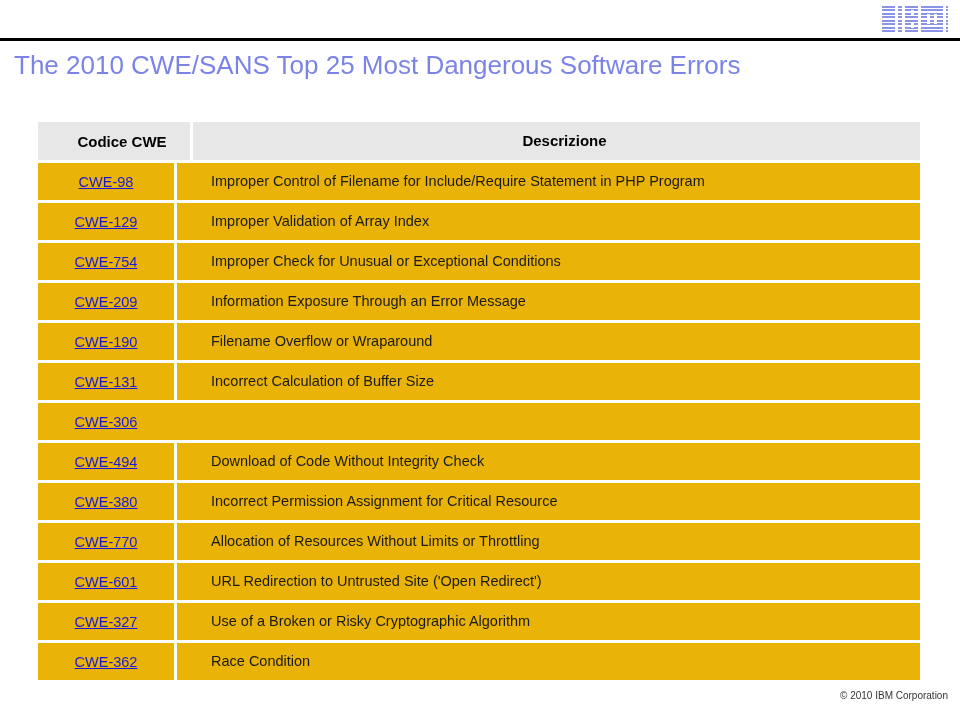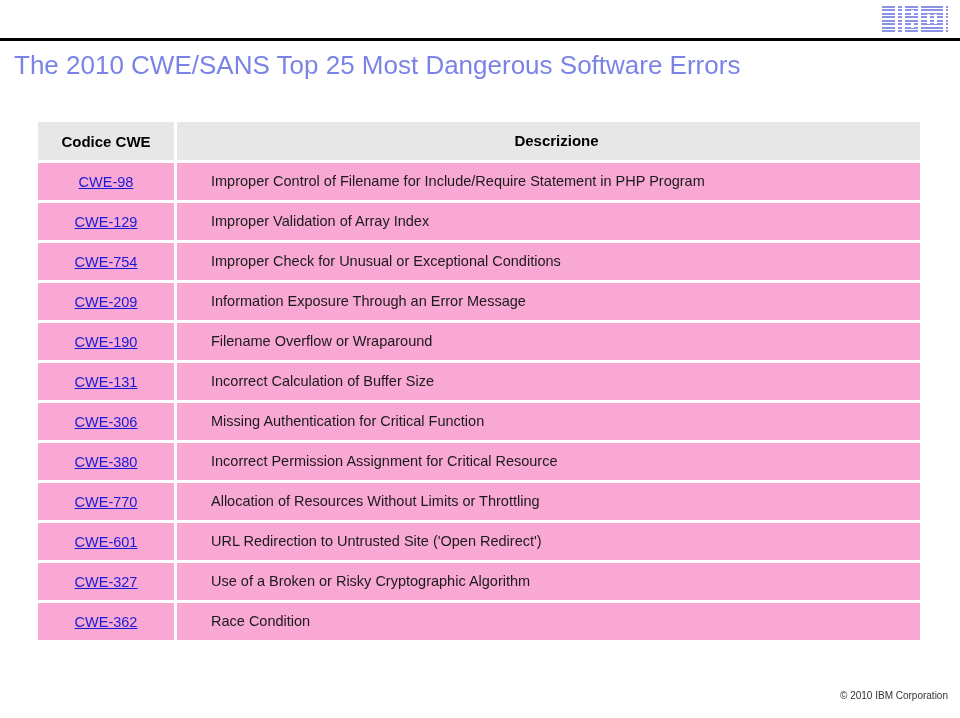--- a/index.html
+++ b/index.html
@@ -74,21 +74,21 @@
   .cwe-table {
     position: absolute;
     top: 122px;
     left: 38px;
     width: 882px;
     border-collapse: separate;
     border-spacing: 0;
   }
   .cwe-table .row {
     display: flex;
-    background: #f9a8d4;
+    background: #eab308;
     height: 37px;
     margin-bottom: 3px;
     align-items: center;
   }
   .cwe-table .row:last-child {
     margin-bottom: 16px;
   }
   .cwe-table .col-code {
     width: 136px;
     min-width: 136px;
@@ -115,20 +115,21 @@
   }
   .cwe-table .header-row {
     height: 38px;
     background: #e7e7e7;
     margin-bottom: 3px;
   }
   .cwe-table .header-row .col-code {
     font-weight: bold;
     color: #000000;
     font-size: 15px;
+    padding-left: 16px;
   }
   .cwe-table .header-row .col-desc {
     font-weight: bold;
     color: #000000;
     font-size: 15px;
     text-align: center;
     padding-left: 16px;
     line-height: 38px;
     height: 38px;
   }
@@ -203,23 +204,26 @@
     <div class="col-desc">Filename Overflow or Wraparound</div>
   </div>
 
   <div class="row">
     <div class="col-code"><span class="code-link">CWE-131</span></div>
     <div class="col-desc">Incorrect Calculation of Buffer Size</div>
   </div>
 
   <div class="row">
     <div class="col-code"><span class="code-link">CWE-306</span></div>
-    <div class="col-desc">Missing Authentication for Critical Function</div>
-  </div>
-
+  </div>
+
+  <div class="row">
+    <div class="col-code"><span class="code-link">CWE-494</span></div>
+    <div class="col-desc">Download of Code Without Integrity Check</div>
+  </div>
 
   <div class="row">
     <div class="col-code"><span class="code-link">CWE-380</span></div>
     <div class="col-desc">Incorrect Permission Assignment for Critical Resource</div>
   </div>
 
   <div class="row">
     <div class="col-code"><span class="code-link">CWE-770</span></div>
     <div class="col-desc">Allocation of Resources Without Limits or Throttling</div>
   </div>

